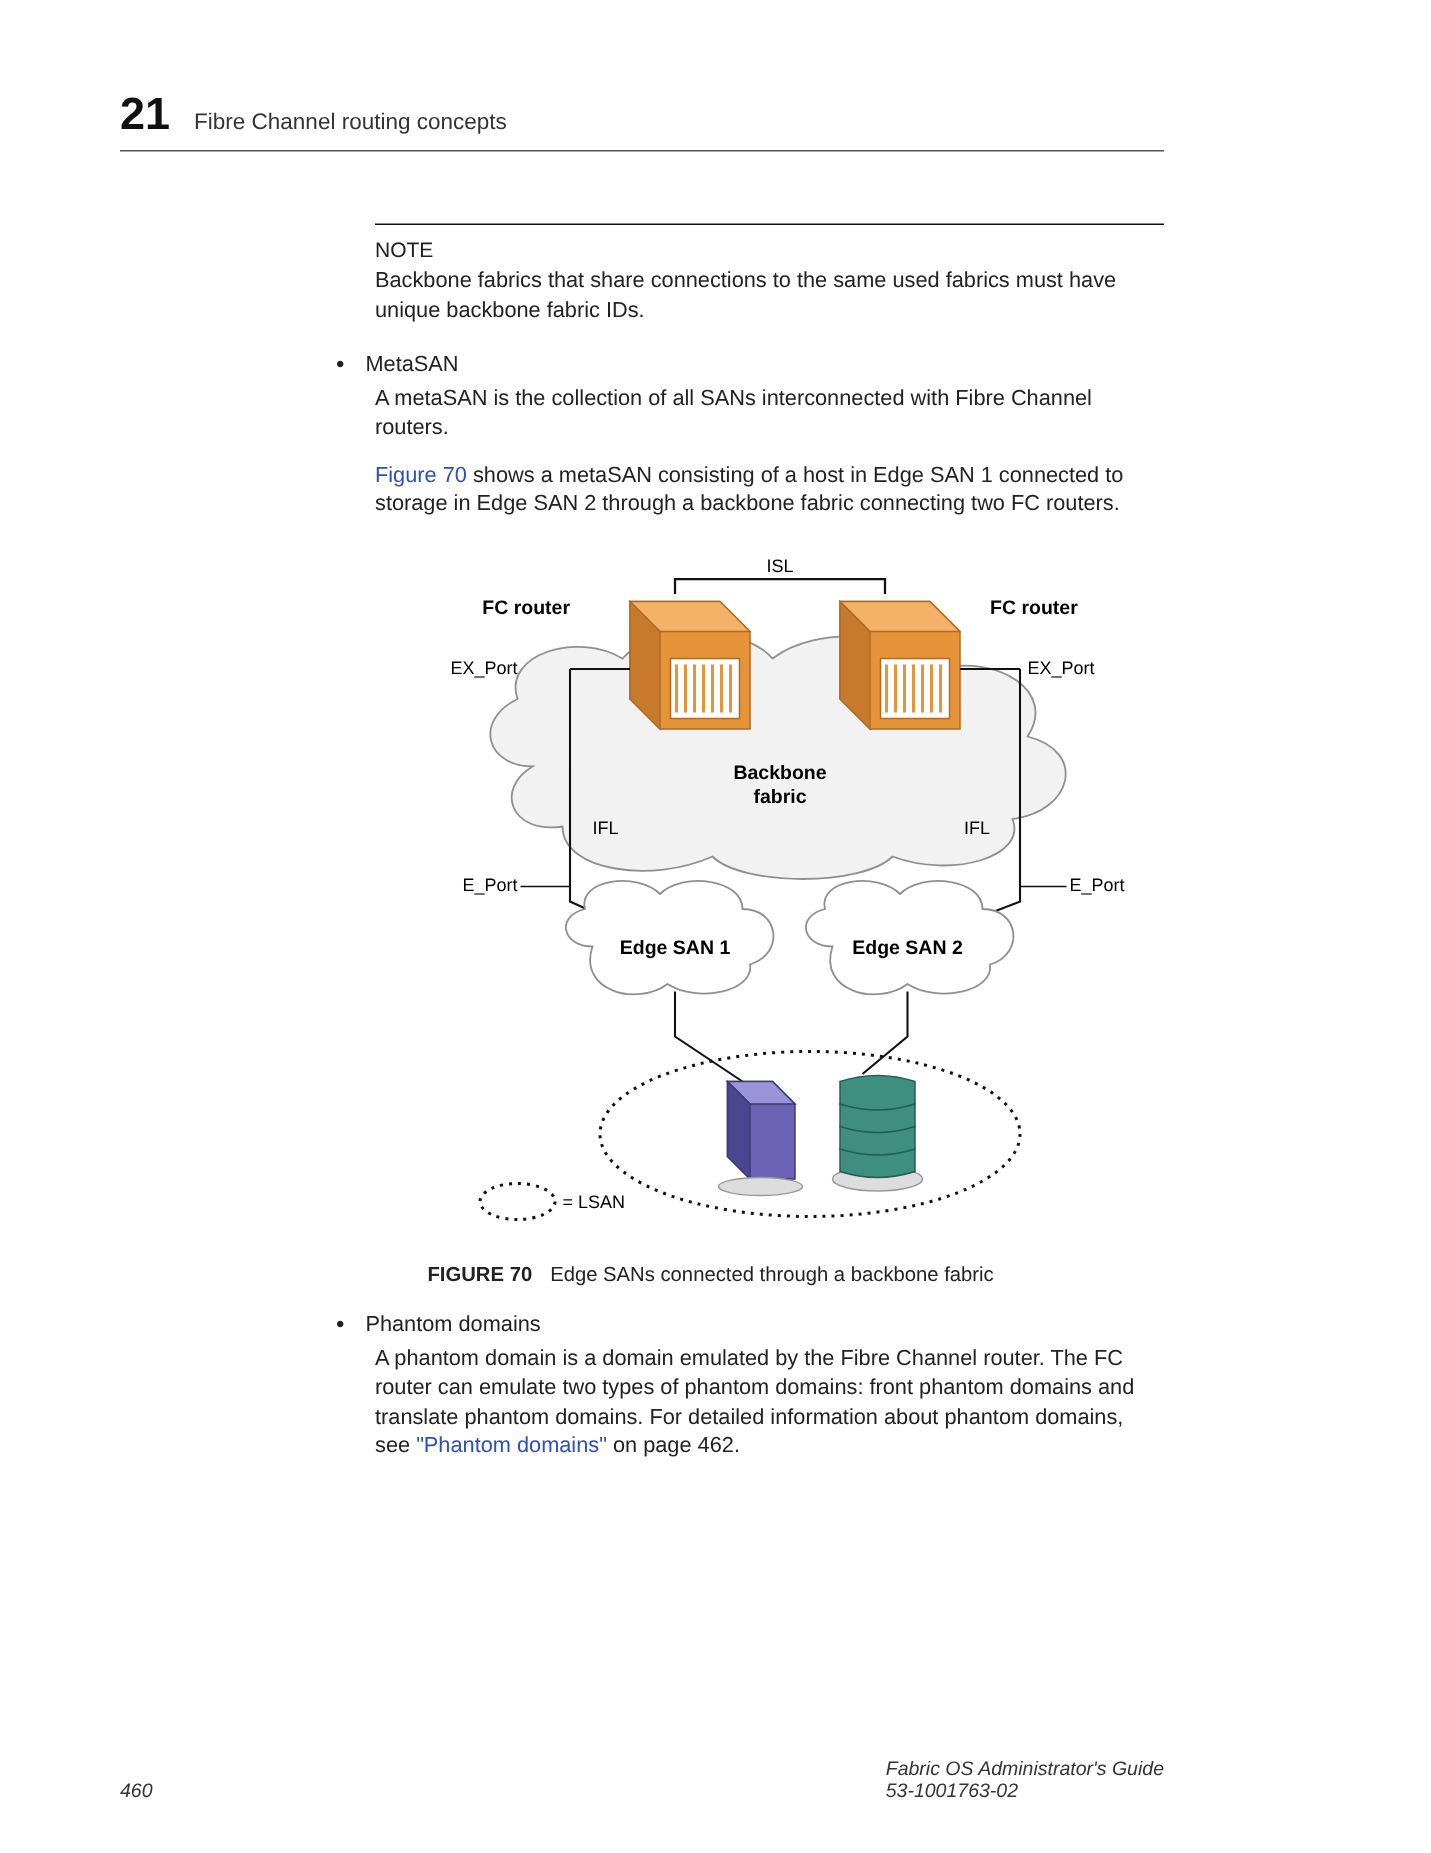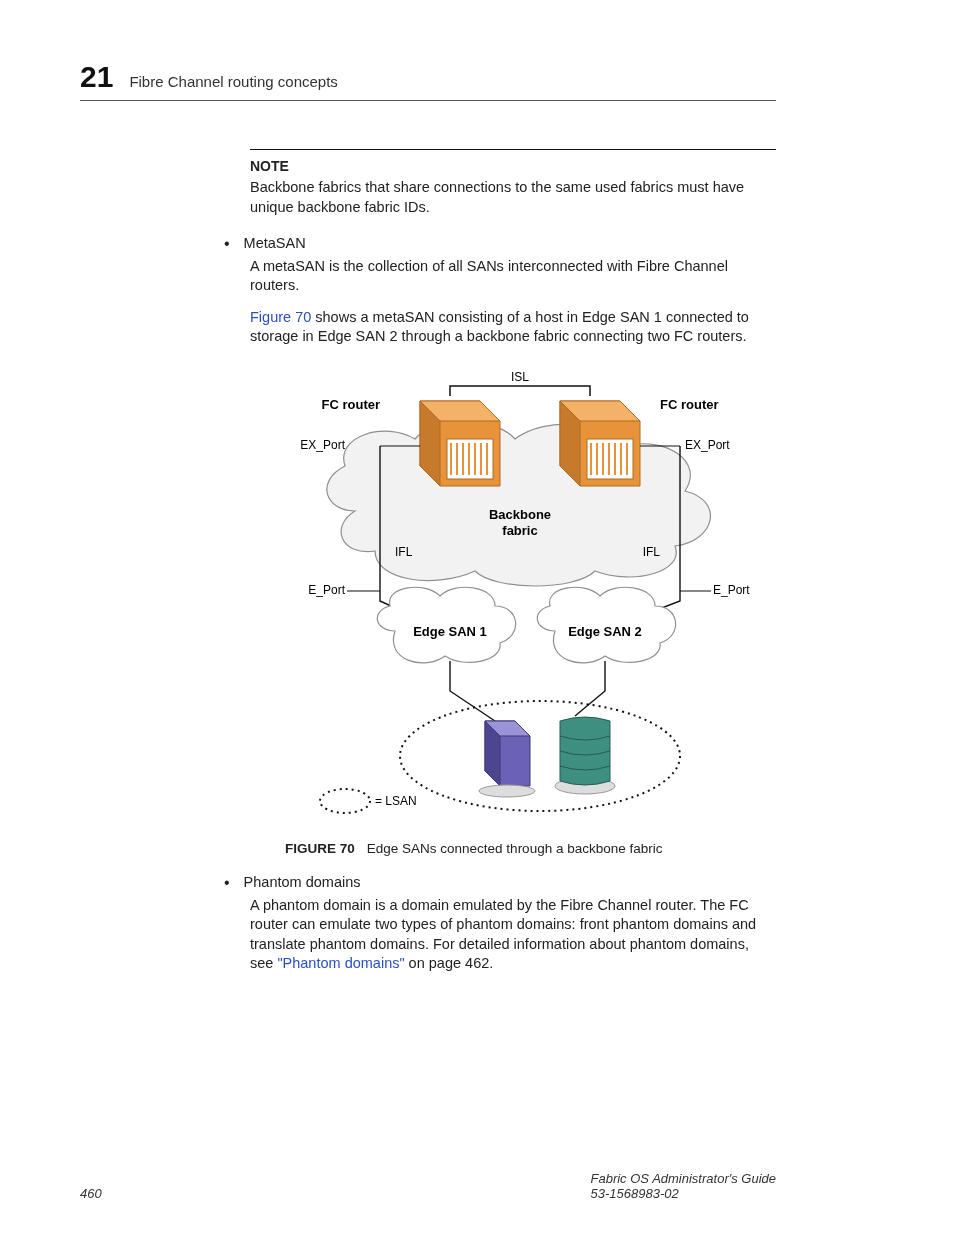--- a/index.html
+++ b/index.html
@@ -34,21 +34,21 @@
     color: #333;
   }
   .content {
     margin-left: 170px;
   }
   .rule {
     border-top: 1px solid #111;
     margin: 4px 0 4px 0;
   }
   .note-label {
-    font-weight: 700;
+    font-weight: 400;
     font-size: 14px;
     margin-top: 8px;
   }
   .body-text {
     font-size: 14.5px;
     line-height: 1.35;
     color: #222;
     margin: 4px 0 12px 0;
   }
   .bullet-row {
@@ -233,17 +233,17 @@
     <div class="body-text">
       <span>A phantom domain is a domain emulated by the Fibre Channel router. The FC router can emulate two types of phantom domains: front phantom domains and translate phantom domains. For detailed information about phantom domains, see </span><span class="link">"Phantom domains"</span><span> on page 462.</span>
     </div>
 
   </div>
 
   <div class="footer">
     <div>460</div>
     <div class="right">
       <div>Fabric OS Administrator's Guide</div>
-      <div>53-1568983-02</div>
+      <div>53-1001763-02</div>
     </div>
   </div>
 
 </div>
 
 </body></html>

